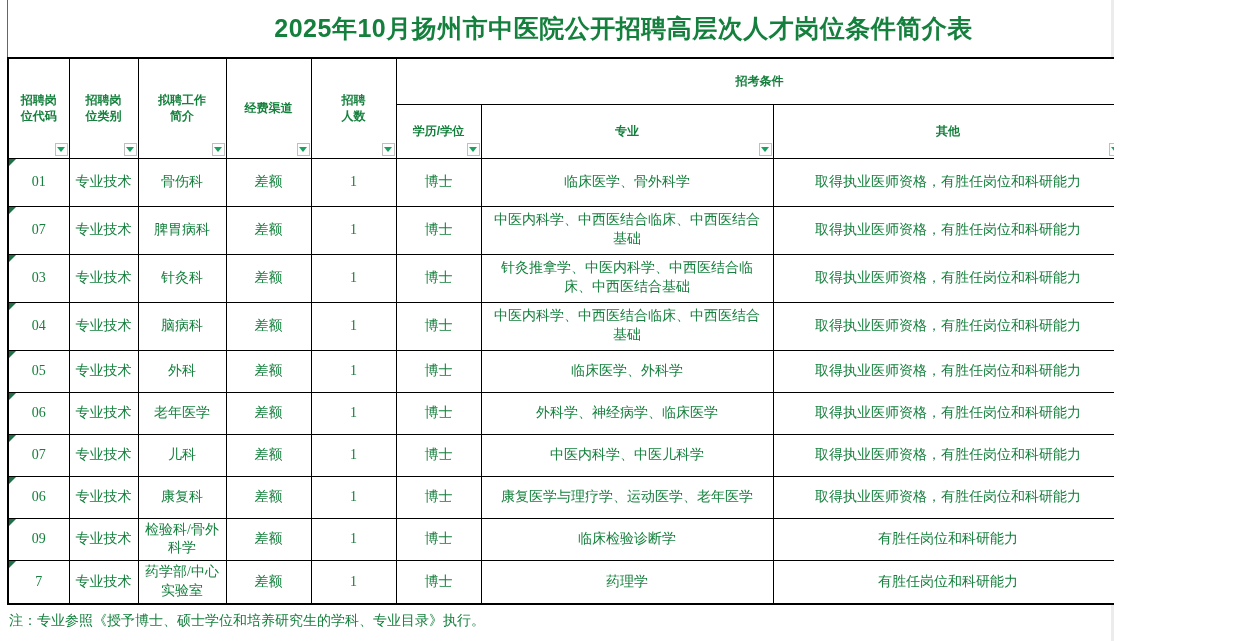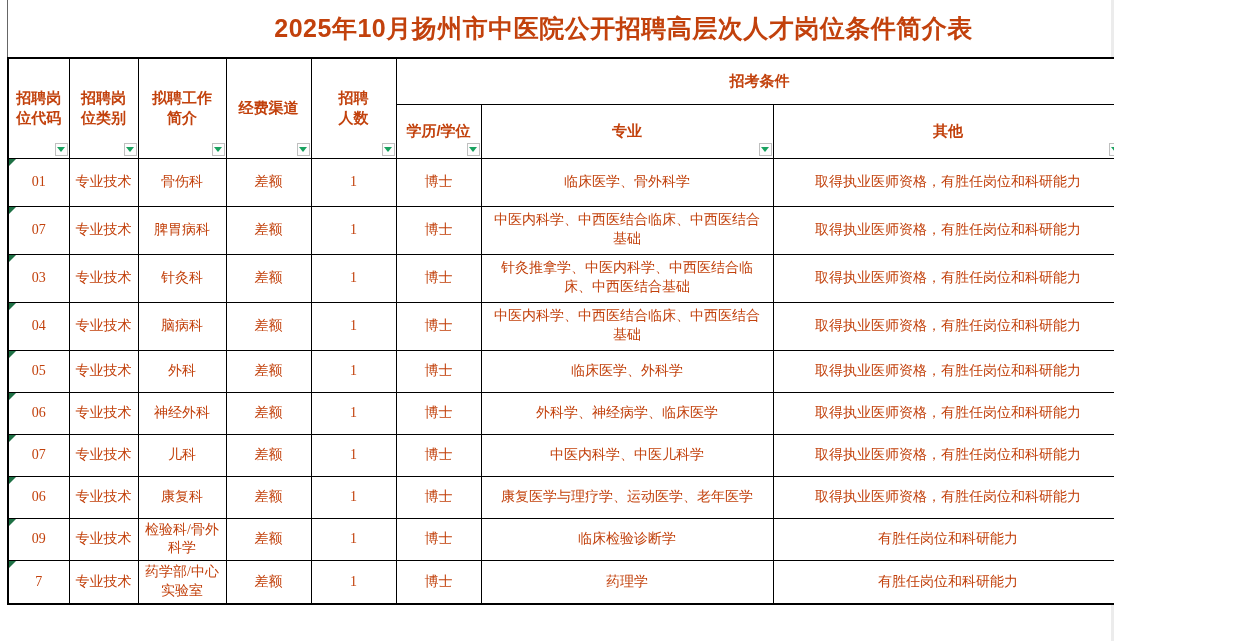--- a/index.html
+++ b/index.html
@@ -2,21 +2,21 @@
 <html><head>
 <meta charset="utf-8">
 <style>
   html,body{margin:0;padding:0;background:#fff;}
   #screen{
     position:relative;
     width:1114px;height:641px;
     overflow:hidden;
     background:#ffffff;
     font-family:"Liberation Sans", sans-serif;
-    color:#c2410c;
+    color:#15803d;
     text-decoration:underline;
   }
   
   #title-bar{
     position:absolute;left:0;top:0;width:1247px;height:57px;
     display:flex;align-items:center;justify-content:center;
   }
   #title-bar .title-text{
     font-size:25px;font-weight:bold;letter-spacing:0.5px;
     font-family:"Liberation Sans", sans-serif;
@@ -35,21 +35,21 @@
   #grid th,#grid td{
     border:1px solid #000;
     padding:2px 6px;
     text-align:center;vertical-align:middle;
     overflow:hidden;
     font-size:14px;
     line-height:1.35;
   }
   #grid th{
     font-weight:bold;
-    font-size:15px;
+    font-size:12px;
     white-space:pre-line;
     position:relative;
     background:#fff;
   }
   #grid td{
     font-family:"Liberation Serif", serif;
     background:#fff;
   }
   #grid td.cell-left{text-align:center;}
   tr.hrow-top{height:46px;}
@@ -185,21 +185,21 @@
         <td>差额</td>
         <td>1</td>
         <td>博士</td>
         <td>临床医学、外科学</td>
         <td class="cell-left">取得执业医师资格，有胜任岗位和科研能力</td>
         <td></td>
       </tr>
       <tr class="r42">
         <td class="code-cell"><i class="corner-flag"></i><span>06</span></td>
         <td>专业技术</td>
-        <td>神经外科</td>
+        <td>老年医学</td>
         <td>差额</td>
         <td>1</td>
         <td>博士</td>
         <td>外科学、神经病学、临床医学</td>
         <td class="cell-left">取得执业医师资格，有胜任岗位和科研能力</td>
         <td></td>
       </tr>
       <tr class="r42">
         <td class="code-cell"><i class="corner-flag"></i><span>07</span></td>
         <td>专业技术</td>
@@ -240,14 +240,17 @@
         <td>差额</td>
         <td>1</td>
         <td>博士</td>
         <td>药理学</td>
         <td class="cell-left">有胜任岗位和科研能力</td>
         <td></td>
       </tr>
     </tbody>
   </table>
 
+  <div id="footnote">
+    <span>注：专业参照《授予博士、硕士学位和培养研究生的学科、专业目录》执行。</span>
+  </div>
 
 </div>
 
 </body></html>

